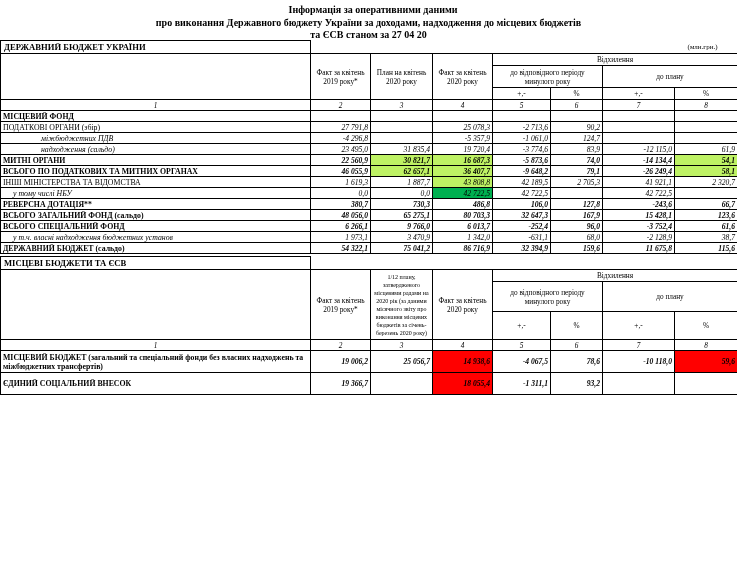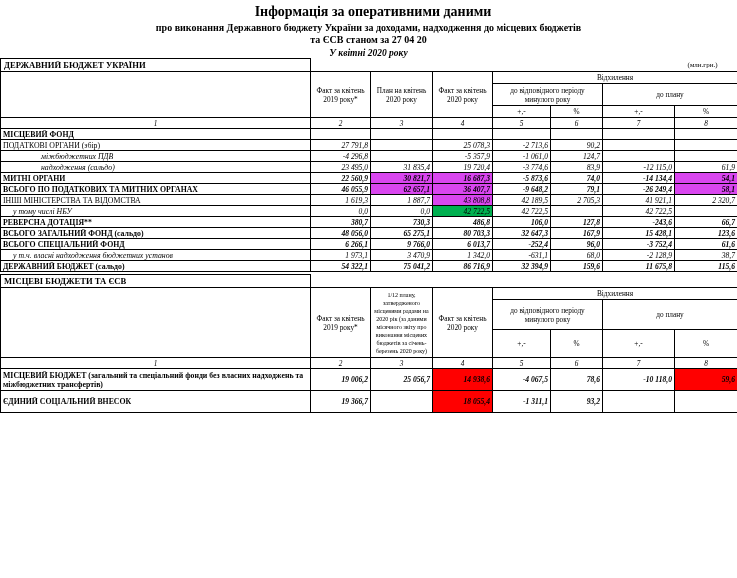--- a/index.html
+++ b/index.html
@@ -10,54 +10,53 @@
     height: 578px;
     background: #ffffff;
     font-family: "Liberation Serif", serif;
     font-size: 8px;
     color: #000000;
     overflow: hidden;
   }
   .page { width: 737px; height: 578px; position: relative; }
 
   .title-block { text-align: center; padding-top: 4px; }
-  .title-line1 { font-size: 14px; font-weight: bold; padding-left: 9px; }
+  .title-line1 { font-size: 10px; font-weight: bold; padding-left: 9px; }
   .title-line2 { font-size: 10px; font-weight: bold; margin-top: 2px; }
   .title-line3 { font-size: 10px; font-weight: bold; margin-top: 1px; }
   .title-line4 { font-size: 9.5px; font-weight: bold; margin-top: 3px; font-style: italic; }
 
   table { border-collapse: collapse; width: 737px; table-layout: fixed; }
   td, th { border: 1px solid #000; padding: 0 2px; vertical-align: middle; font-size: 7.6px; }
   .num { text-align: right; font-style: italic; }
   .bold { font-weight: bold; }
   .ital { }
   .hdr { text-align: center; vertical-align: middle; font-size: 7.3px; font-weight: normal; }
   .sect-title { font-weight: bold; font-size: 8.6px; padding: 1px 3px; }
   .rowlabel { font-size: 7.8px; padding-left: 2px; }
   .rowlabel.indent { padding-left: 40px; font-style: italic; }
   .rowlabel.indent2 { padding-left: 12px; font-style: italic; }
   .mlngrn { text-align: right; font-size: 7px; padding-right: 20px; border: none; }
   .rownum td { text-align: center; font-style: italic; font-size: 7.3px; }
-  .hl-yellow { background: #d946ef; }
+  .hl-yellow { background: #bef264; }
   .hl-green { background: #00b050; }
   .hl-red { background: #ff0000; }
   .noborder { border: none; }
   tr { height: 11px; }
   .tall { height: 13px; }
 </style>
 </head>
 <body>
 
 <div class="page">
 
   <div class="title-block">
     <div class="title-line1">Інформація за оперативними даними</div>
     <div class="title-line2">про виконання Державного бюджету України за доходами, надходження до місцевих бюджетів</div>
     <div class="title-line3">та ЄСВ станом за    27 04 20</div>
-    <div class="title-line4">У квітні 2020 року</div>
   </div>
 
   <table>
     <colgroup>
       <col style="width:310px">
       <col style="width:60px">
       <col style="width:62px">
       <col style="width:60px">
       <col style="width:58px">
       <col style="width:52px">

